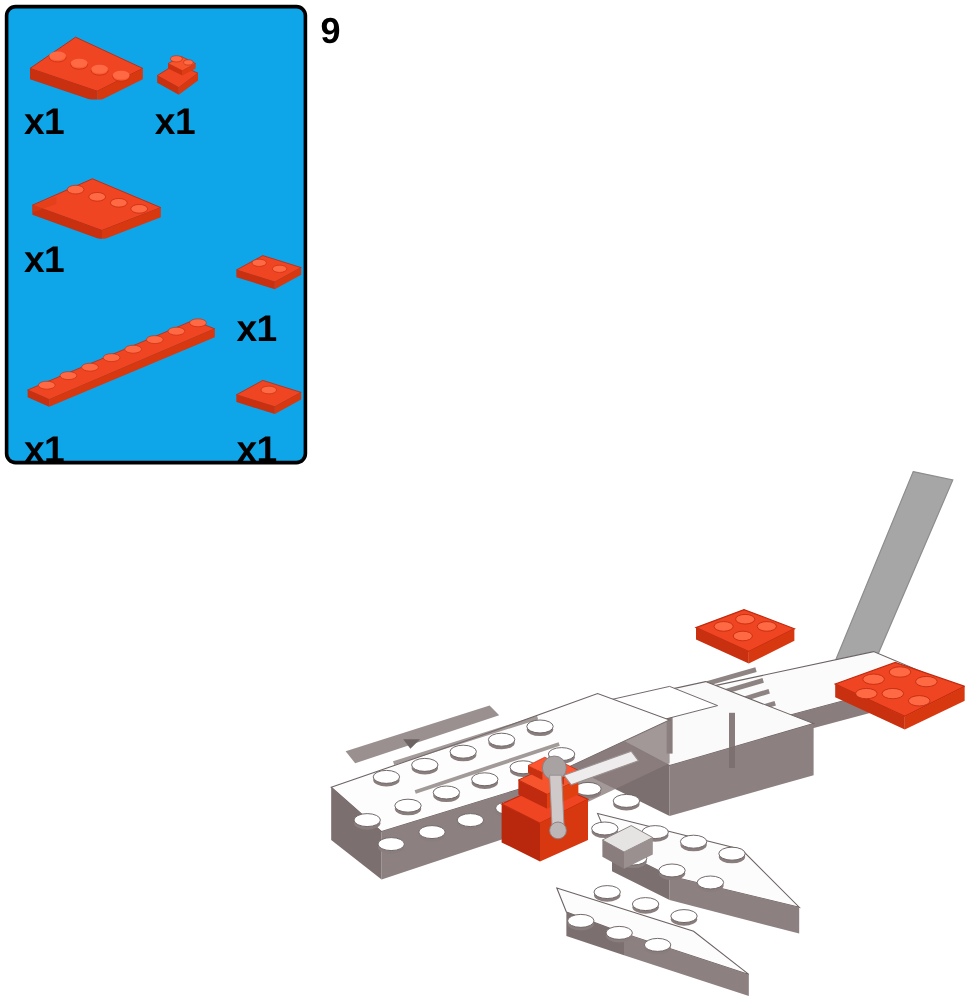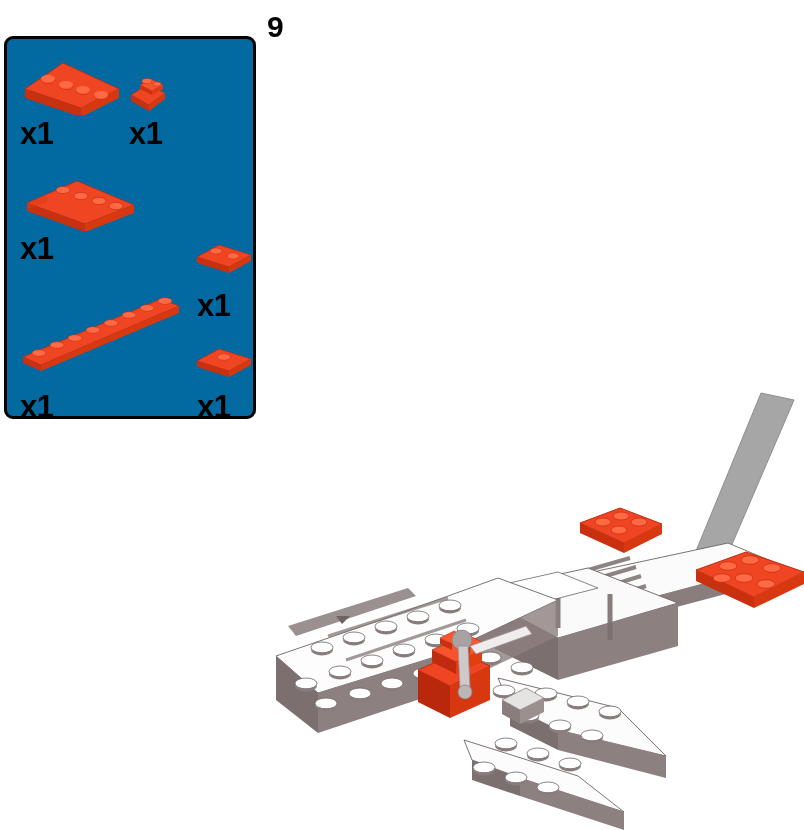--- a/index.html
+++ b/index.html
@@ -17,23 +17,22 @@
 
   
   #parts-box {
     position: absolute;
     left: 4px;
     top: 4px;
     width: 252px;
     height: 383px;
     border: 3px solid #000000;
     border-radius: 9px;
-    background: #0369a1;
+    background: #0ea5e9;
     box-sizing: border-box;
-    margin-top: 32px;
   }
 
   .part-slot {
     position: absolute;
   }
 
   .qty-label {
     position: absolute;
     font-family: "Liberation Sans", sans-serif;
     font-weight: bold;

